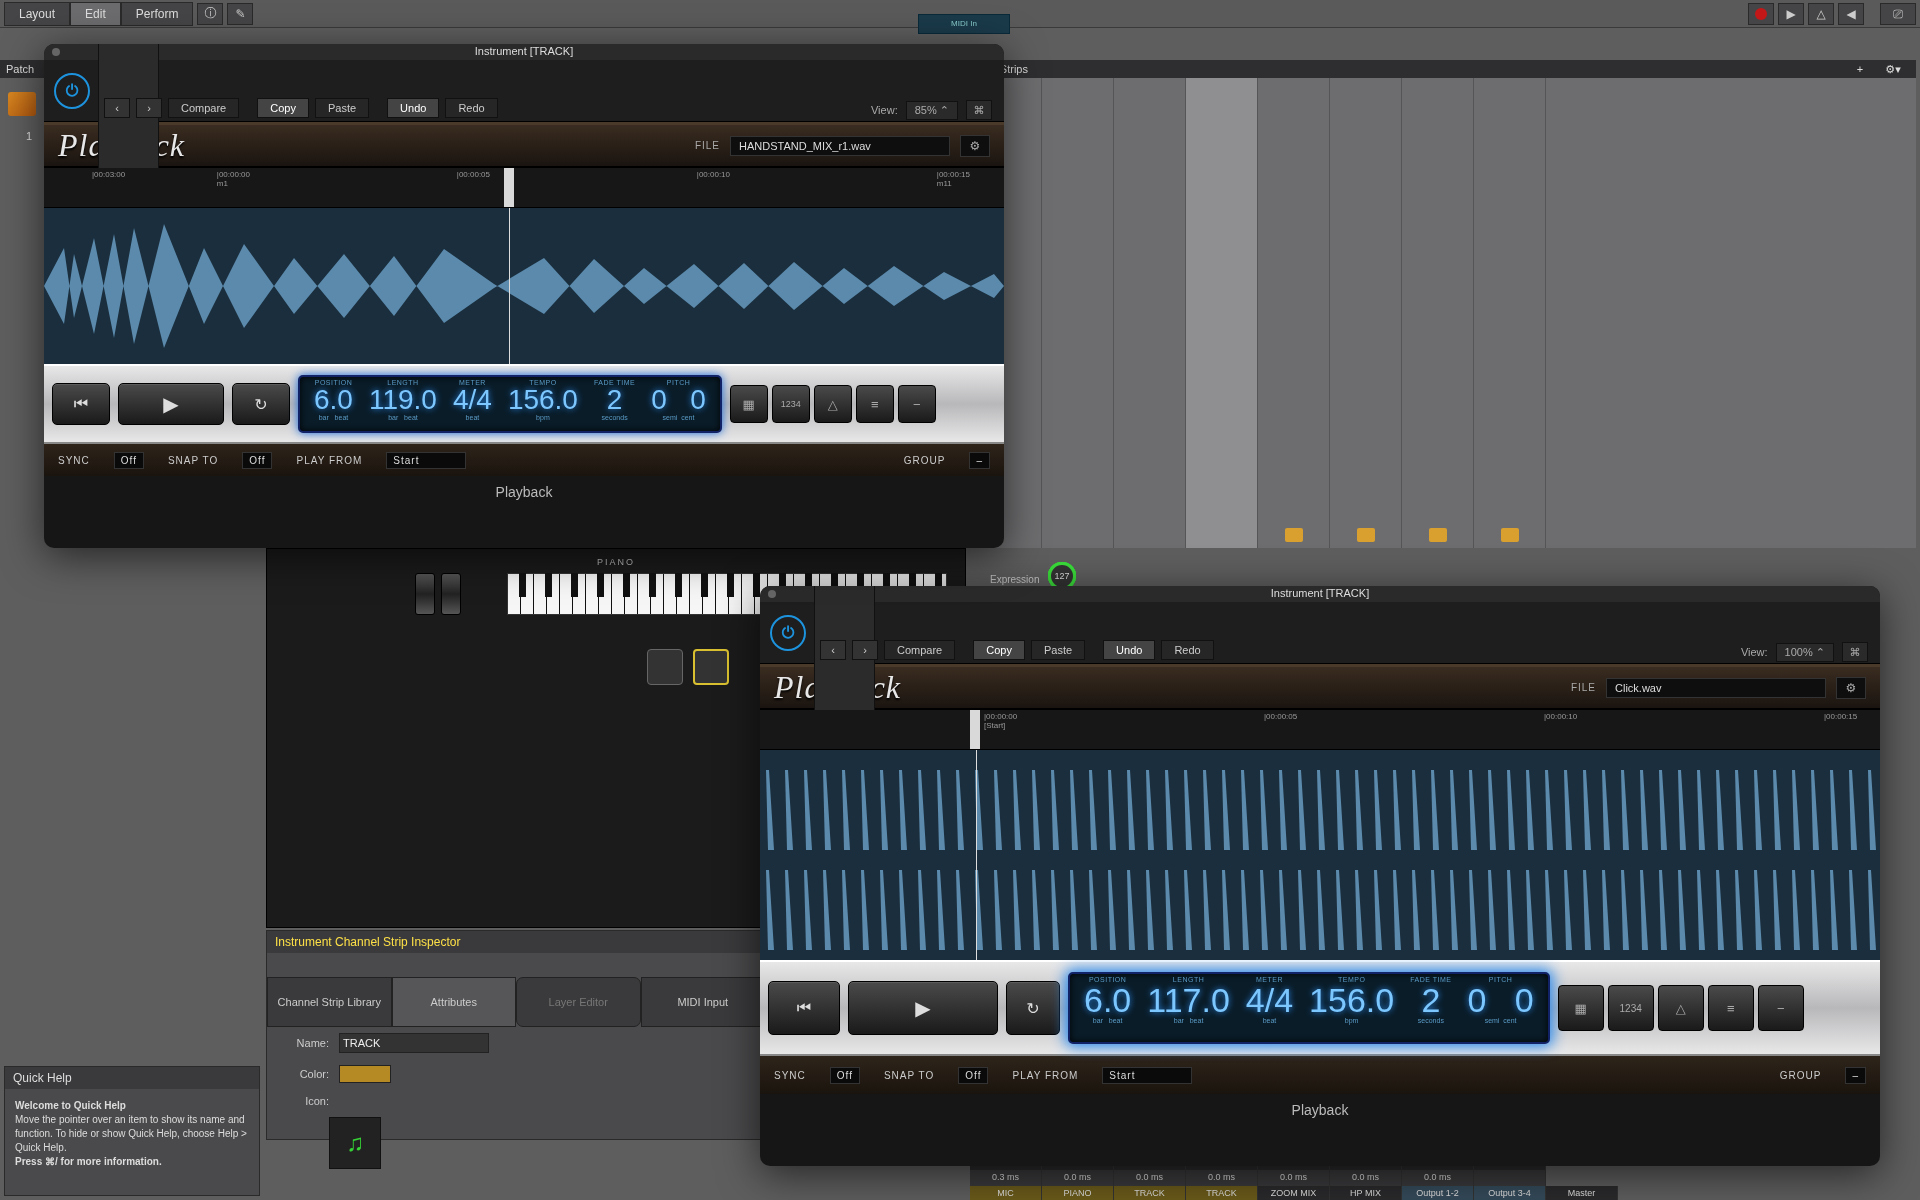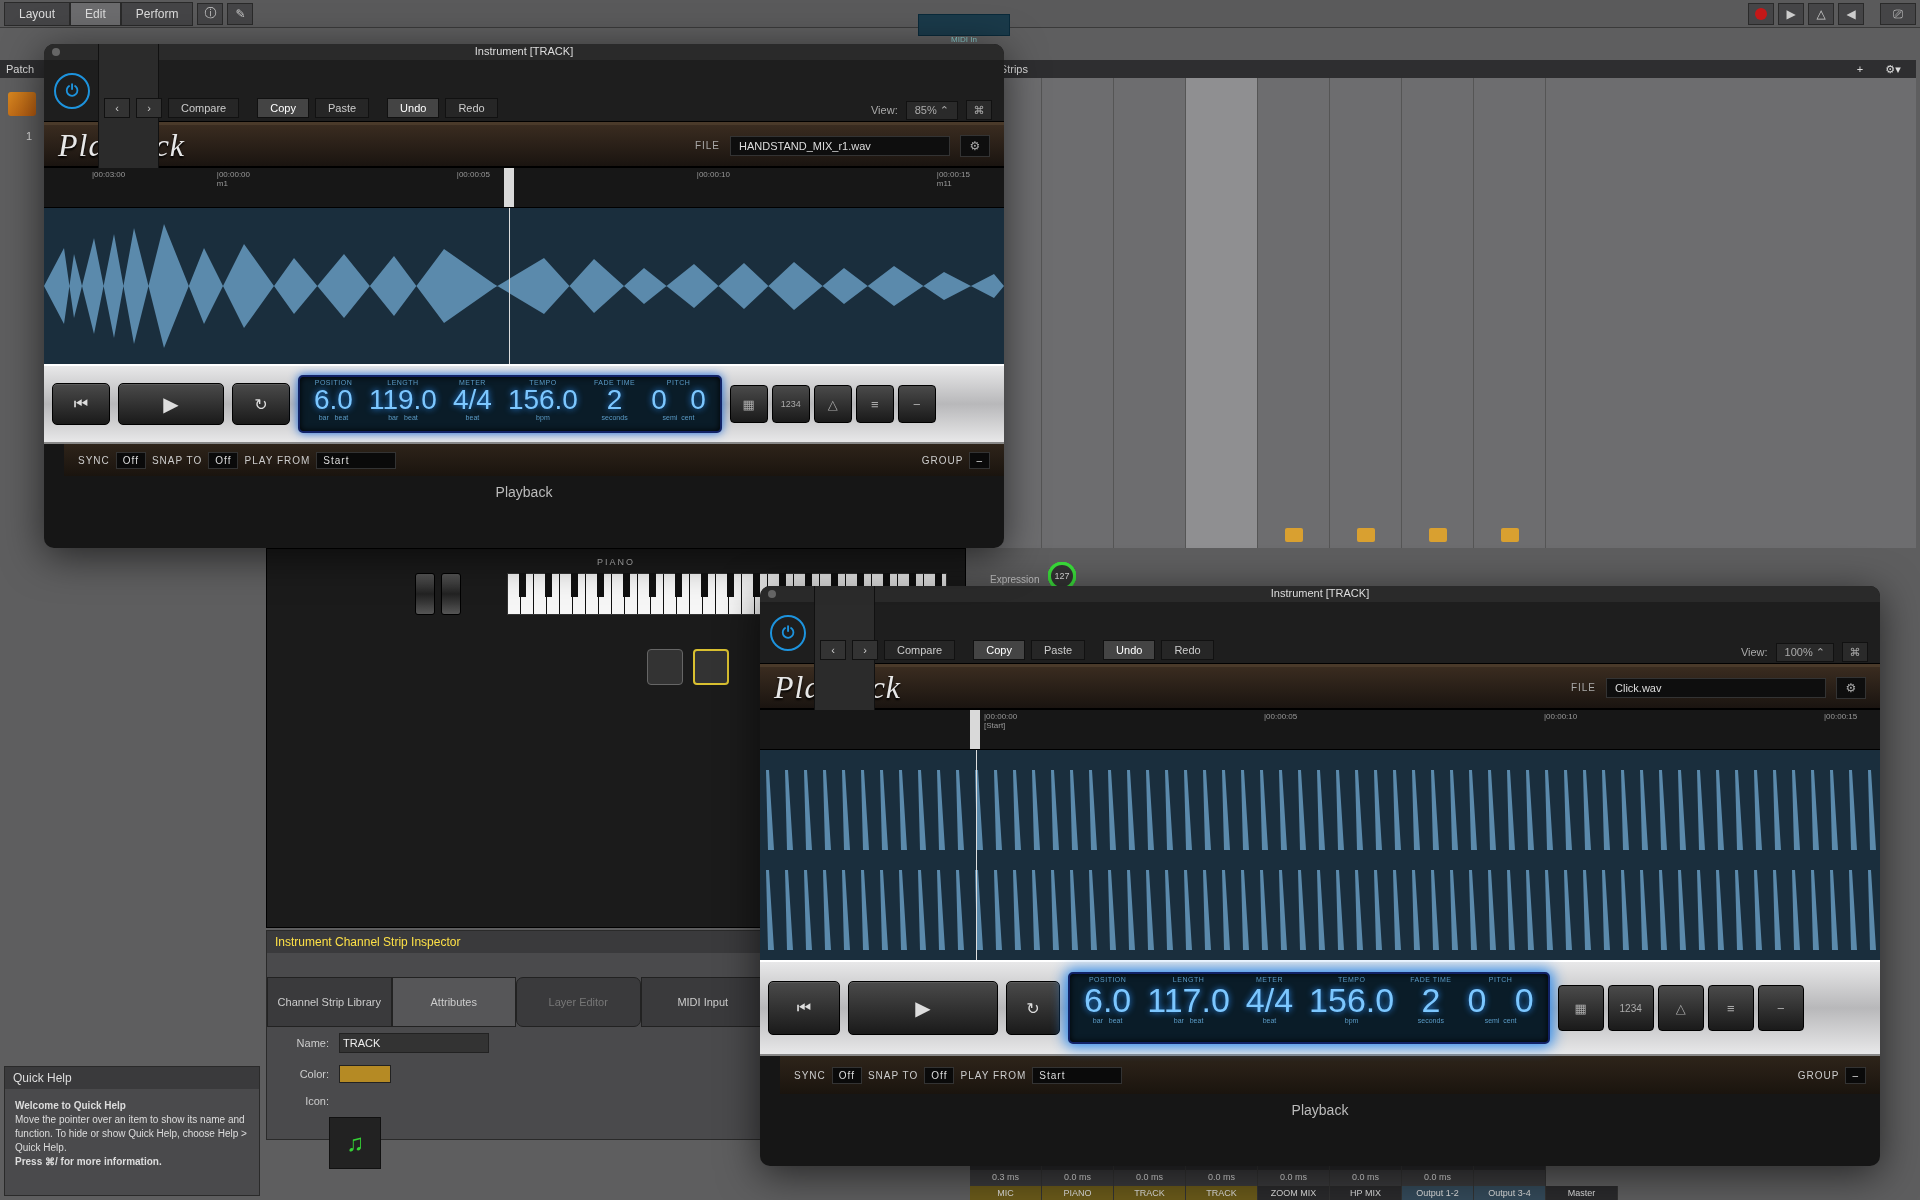--- a/index.html
+++ b/index.html
@@ -5,21 +5,21 @@
 * { margin: 0; padding: 0; box-sizing: border-box; font-family: "Helvetica Neue", Arial, sans-serif; }
 body { background: #5e5e5f; width: 1920px; height: 1200px; overflow: hidden; position: relative; font-size: 12px; color: #ccc; }
 
 
 .top-bar { height: 28px; background: #5a5a5b; display: flex; align-items: center; padding: 0 4px; border-bottom: 1px solid #3a3a3a; }
 .tab-btn { padding: 4px 14px; background: #454547; color: #ddd; border: 1px solid #2a2a2a; font-size: 12px; cursor: pointer; }
 .tab-btn.active { background: #6c6c6e; }
 .icon-btn { width: 26px; height: 22px; background: #454547; margin-left: 4px; display: inline-flex; align-items: center; justify-content: center; border: 1px solid #2a2a2a; cursor: pointer; color: #ccc; }
 .spacer { flex: 1; }
 .rec-dot { width: 12px; height: 12px; background: #c41818; border-radius: 50%; }
-.midi-tab { position: absolute; left: 918px; top: 14px; width: 92px; height: 20px; background: #1a3a4a; border: 1px solid #0a2a3a; font-size: 8px; color: #8cc; text-align: center; padding-top: 20px; z-index: 3; }
+.midi-tab { position: absolute; left: 918px; top: 14px; width: 92px; height: 20px; background: #1a3a4a; border: 1px solid #0a2a3a; font-size: 8px; color: #8cc; text-align: center; padding-top: 4px; z-index: 3; }
 .patch-hdr { position: absolute; left: 0; top: 60px; height: 18px; width: 45px; background: #2e2e30; color: #ddd; font-size: 11px; padding: 3px 6px; }
 .patch-icon { position: absolute; left: 8px; top: 92px; width: 28px; height: 24px; background: linear-gradient(135deg,#d98820,#b05810); border-radius: 3px; }
 .patch-num { position: absolute; left: 26px; top: 130px; color: #ddd; font-size: 11px; }
 
 
 .strips-hdr { position: absolute; left: 970px; top: 60px; right: 4px; height: 18px; background: #2e2e30; color: #ddd; font-size: 11px; padding: 3px 6px; }
 .strips-hdr .plus { position: absolute; right: 44px; width: 24px; text-align: center; }
 .strips-hdr .gear { position: absolute; right: 8px; width: 30px; text-align: center; }
 .mixer-area { position: absolute; left: 970px; top: 78px; right: 4px; height: 470px; background: #6d6d6f; }
 .mixer-area .strip { position: absolute; top: 0; width: 72px; height: 100%; border-right: 1px solid #555; }
@@ -97,21 +97,21 @@
 .tr-btn.play.big { width: 150px; }
 .lcd { background: #0a1c28; border: 2px solid #126; border-radius: 5px; height: 58px; display: flex; padding: 2px 6px; box-shadow: 0 0 10px #1a6adc, inset 0 0 6px #000; }
 .lcd.glow { box-shadow: 0 0 14px 3px #2a8aee, inset 0 0 6px #000; }
 .lcd-col { text-align: center; padding: 0 8px; }
 .lcd-head { font-size: 7px; color: #5a9ac5; letter-spacing: .5px; }
 .lcd-val { font-family: "Arial Narrow", sans-serif; font-weight: 200; font-size: 28px; color: #7cc7ff; text-shadow: 0 0 6px #2a8aee; line-height: 1; white-space: nowrap; }
 .lcd-sub { font-size: 7px; color: #5a9ac5; }
 .mode-btns { display: flex; gap: 4px; }
 .mode-btn { width: 38px; height: 38px; background: linear-gradient(#4a4a4a,#1a1a1a); border: 1px solid #000; border-radius: 4px; color: #aaa; display: inline-flex; align-items: center; justify-content: center; font-size: 13px; }
 
-.footer-bar { background: linear-gradient(#2e241a,#1a140e); height: 32px; display: flex; align-items: center; padding: 8px 14px; gap: 6px; font-size: 10px; color: #ccc; letter-spacing: 1px; margin-left: 20px; }
+.footer-bar { background: linear-gradient(#2e241a,#1a140e); height: 32px; display: flex; align-items: center; padding: 8px 14px; gap: 24px; font-size: 10px; color: #ccc; letter-spacing: 1px; }
 .fb-sel { background: #0a0a0a; border: 1px solid #333; padding: 2px 6px; color: #ddd; font-size: 10px; }
 .footer-bar .fill { flex: 1; }
 .pl-footer { height: 34px; background: #161616; text-align: center; font-size: 14px; color: #bbb; padding-top: 8px; }
 
 
 .mix-foot { position: absolute; left: 970px; right: 4px; bottom: 0; height: 46px; font-size: 9px; color: #ddd; }
 .mix-row { display: flex; height: 16px; }
 .mix-cell { flex: 0 0 72px; text-align: center; border-right: 1px solid #333; background: #3a3a3c; padding-top: 2px; }
 .ms-row .mix-cell { background: #2a2a2c; display: flex; justify-content: center; gap: 8px; }
 .name-row .mix-cell { background: #2a2a2c; }

